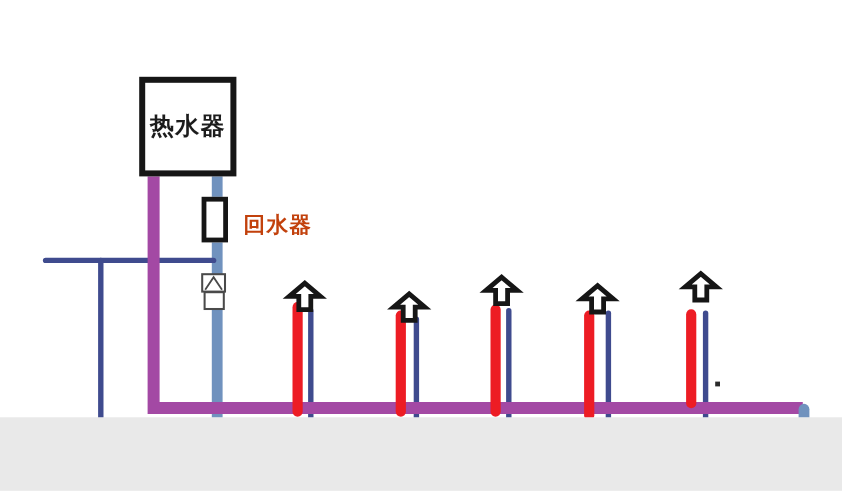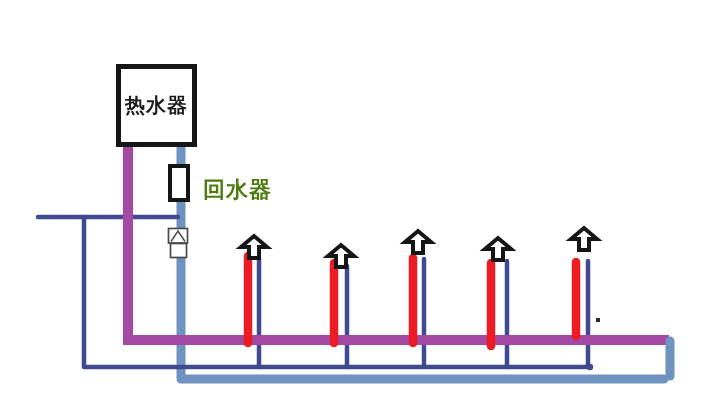--- a/index.html
+++ b/index.html
@@ -1,18 +1,18 @@
 <!DOCTYPE html>
 <html style="--hot-supply: #a349a4; --return-line: #7092be; --cold-supply: #3f4b8e; --outlet-riser: #ed1c24; --outline: #161616;"><head>
 <meta charset="utf-8">
 <style>
   html,body{margin:0;padding:0;background:#e9e9e9;}
   .stage{
     position:relative;
-    width:702px;height:409px;
+    width:702px;height:348px;
     background:#ffffff;
     overflow:hidden;
     font-family:"Liberation Sans","DejaVu Sans",sans-serif;
   }
   .stage svg{position:absolute;left:0;top:0;}
 
   
   .pipe-hot   {stroke:var(--hot-supply,#a349a4);fill:none;}
   .pipe-return{stroke:var(--return-line,#7092be);fill:none;}
   .pipe-cold  {stroke:var(--cold-supply,#3f4b8e);fill:none;}
@@ -28,21 +28,21 @@
     display:flex;align-items:center;justify-content:center;
     box-sizing:border-box;
   }
   .heater-box{left:116px;top:64px;width:81px;height:83px;}
   .heater-box .device-label{
     font-size:20px;font-weight:bold;color:#1c1c1c;letter-spacing:1px;
   }
   .return-box{left:168px;top:164px;width:22px;height:38px;border-width:4px;}
   .return-label{
     position:absolute;left:203px;top:175px;
-    font-size:22px;font-weight:bold;color:#4d7c0f;letter-spacing:1px;
+    font-size:18px;font-weight:bold;color:#c2410c;letter-spacing:1px;
   }
 </style>
 </head>
 <body>
 
 <div class="stage">
 
   <svg width="702" height="409" viewBox="0 0 702 409">
 
     <polyline class="pipe-return" points="181,144 181,379 664,379" stroke-width="9" stroke-linecap="round" stroke-linejoin="round"></polyline>

